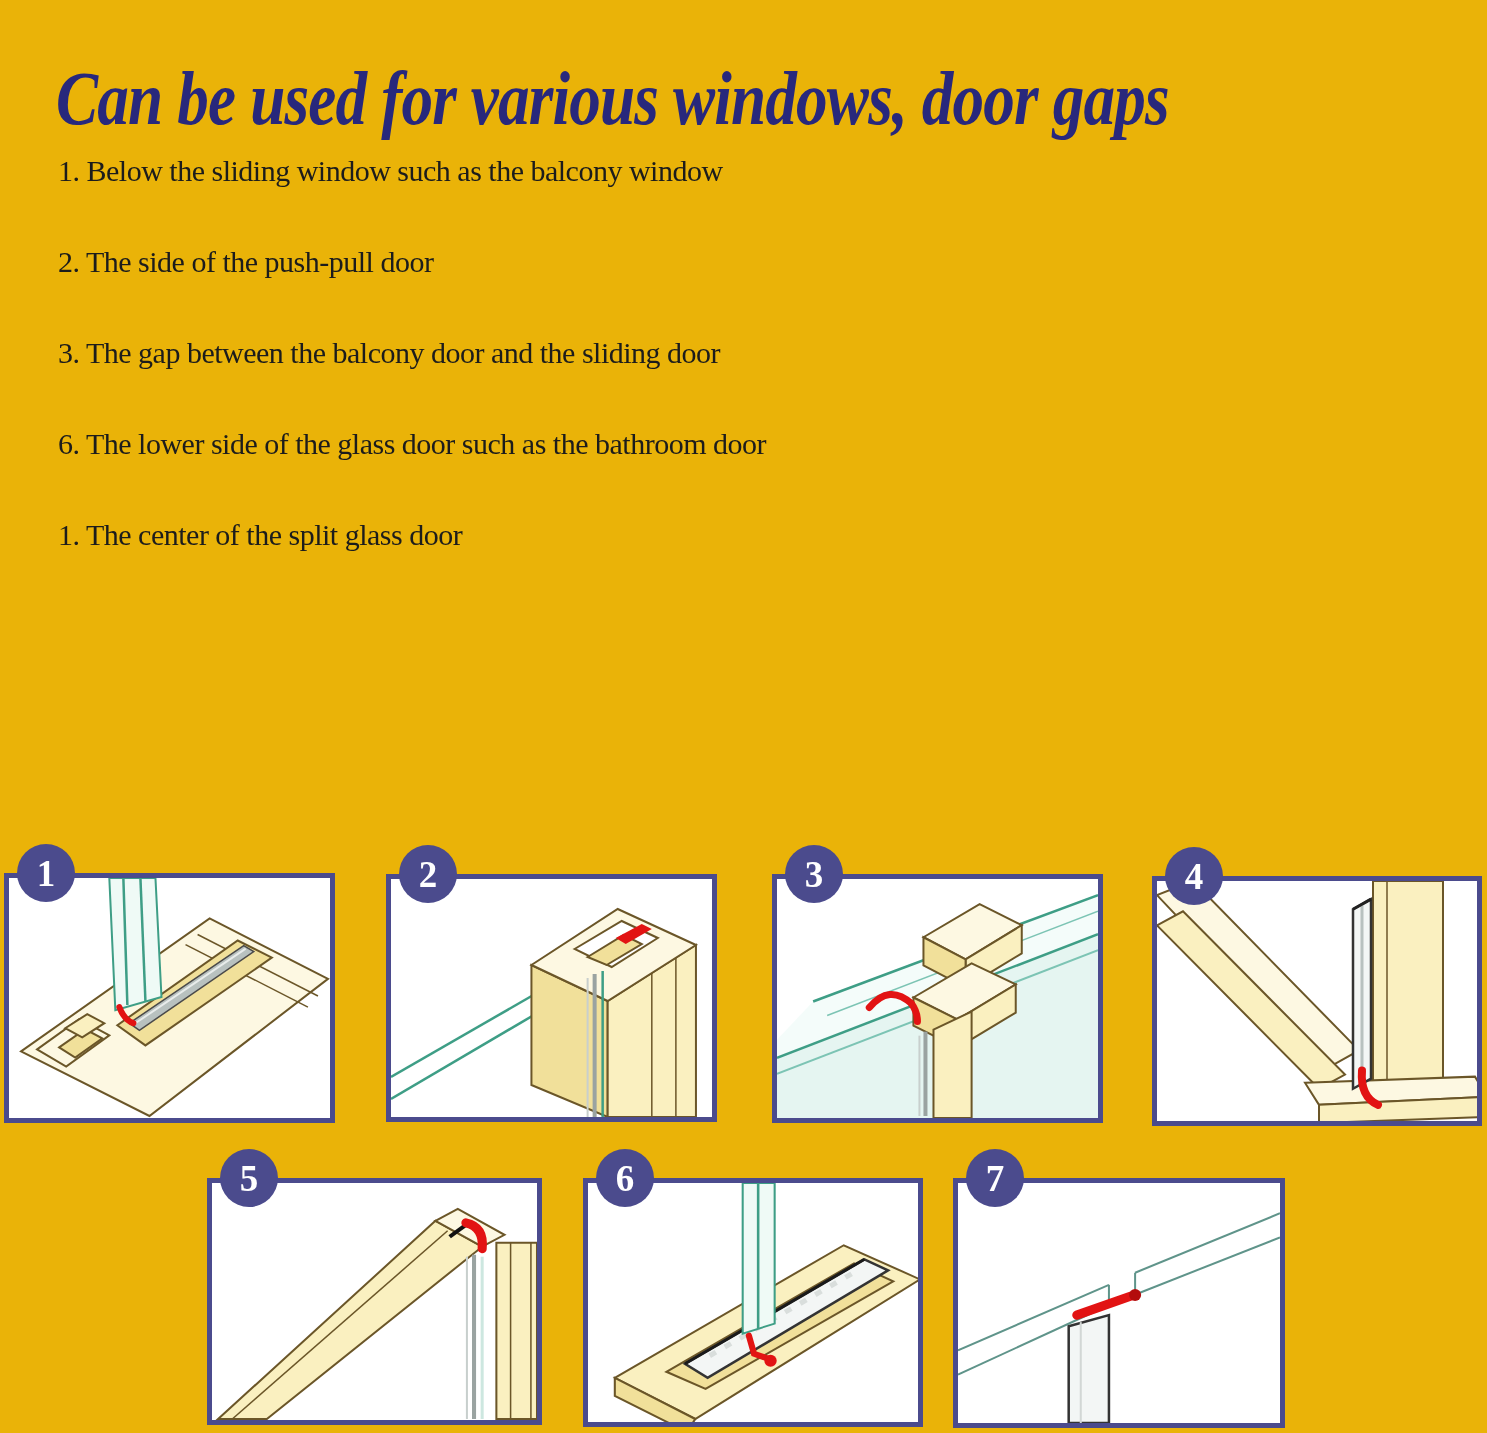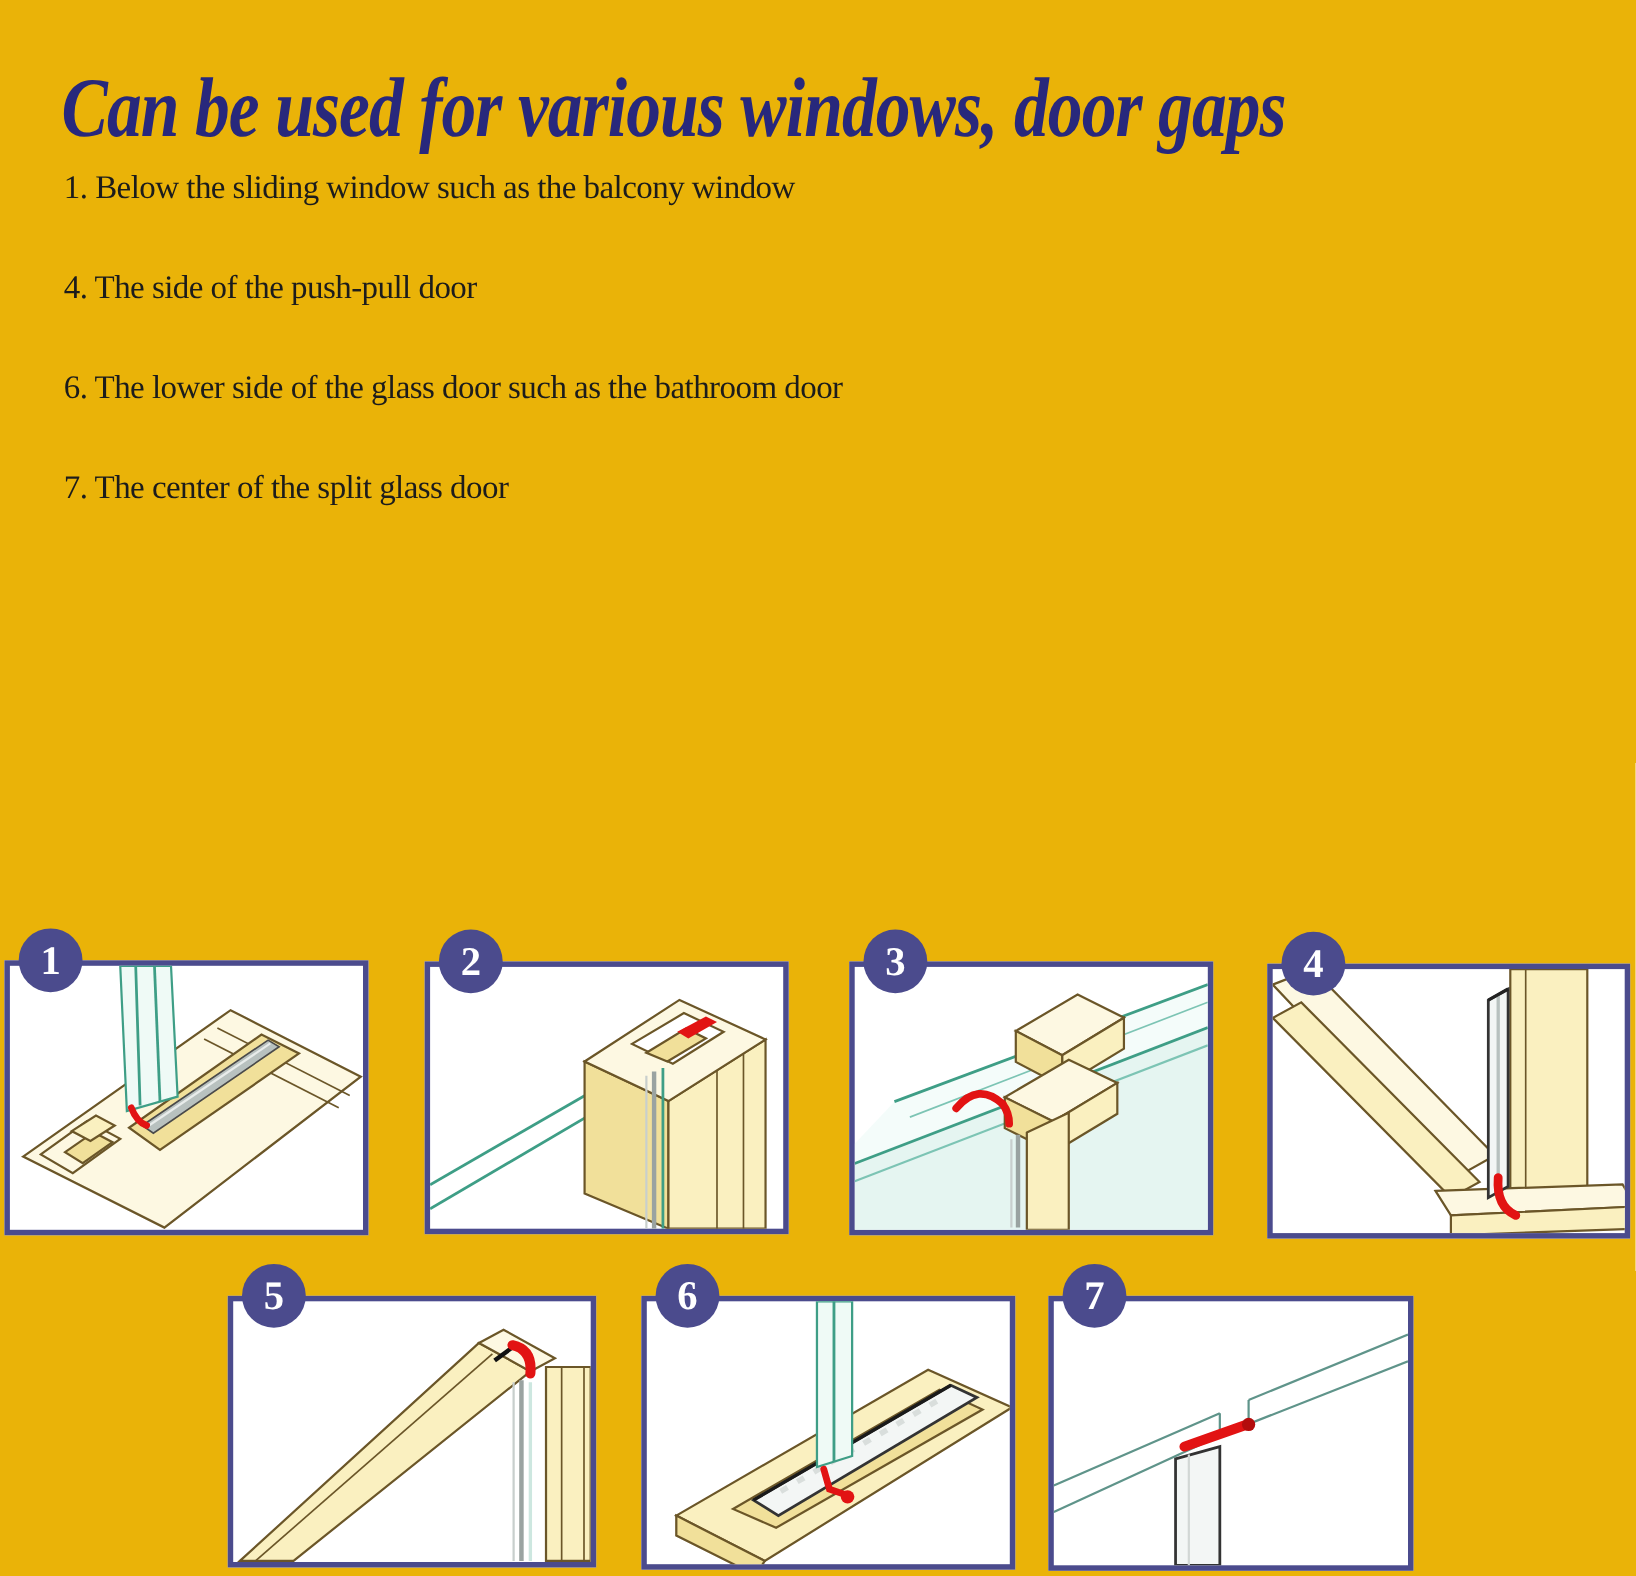--- a/index.html
+++ b/index.html
@@ -58,23 +58,24 @@
 </style>
 </head>
 <body>
 
 <div class="page">
 
   <h1 class="title">Can be used for various windows, door gaps</h1>
 
   <ul class="usage-list">
     <li>1. Below the sliding window such as the balcony window</li>
-    <li>4. The side of the push-pull door</li>
+    <li>2. The side of the push-pull door</li>
+    <li>3. The gap between the balcony door and the sliding door</li>
     <li>6. The lower side of the glass door such as the bathroom door</li>
-    <li>7. The center of the split glass door</li>
+    <li>1. The center of the split glass door</li>
   </ul>
 
   <div class="panel p1">
     <div class="badge">1</div>
     <svg class="scene" viewBox="0 0 320 238" preserveAspectRatio="none" aria-label="sliding-window-track-illustration">
       <polygon class="woodL" points="12,172 200,40 318,100 140,236"></polygon>
       <line x1="188" y1="56" x2="308" y2="117" stroke="#6B5628" stroke-width="1.5"></line>
       <line x1="176" y1="66" x2="298" y2="128" stroke="#6B5628" stroke-width="1.5"></line>
       <polygon class="woodD" points="108,146 228,62 262,79 136,166"></polygon>
       <polygon class="seal" points="120,144 234,67 244,73 130,151"></polygon>

